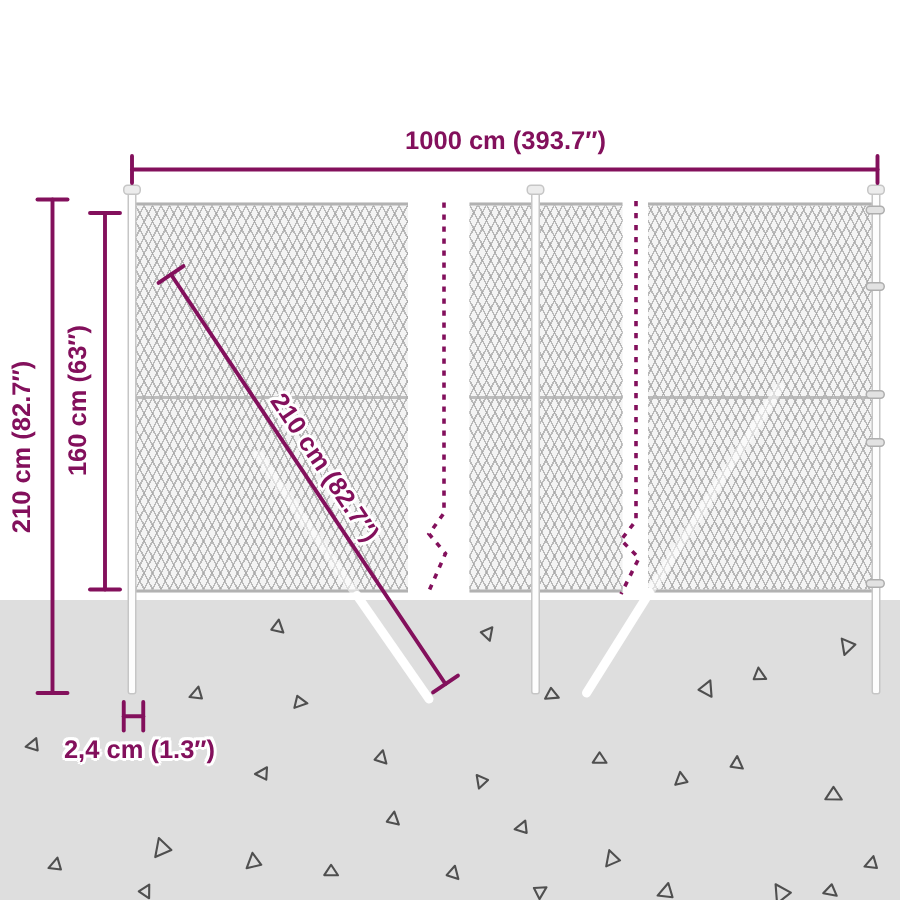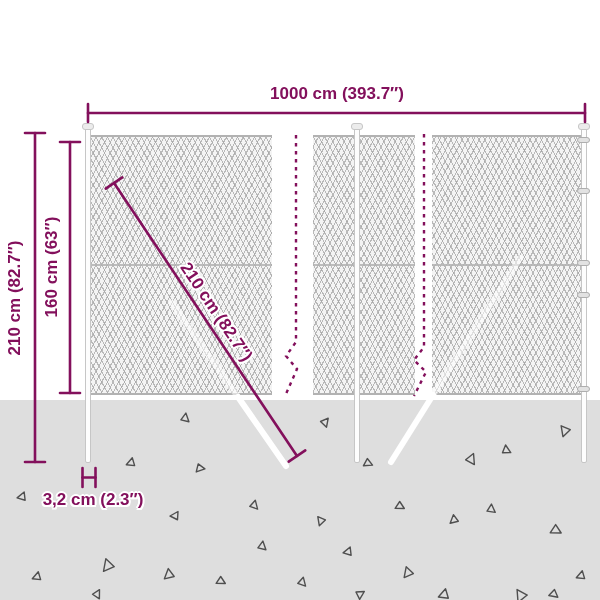--- a/index.html
+++ b/index.html
@@ -150,15 +150,15 @@
       <line x1="82.5" y1="468" x2="82.5" y2="487"></line>
       <line x1="95.5" y1="468" x2="95.5" y2="487"></line>
       <line x1="82.5" y1="477.5" x2="95.5" y2="477.5"></line>
     </g>
   </svg>
 
   <div class="dim-label" style="left:337px;top:94px">1000 cm (393.7″)</div>
   <div class="dim-label rot-ccw" style="left:15px;top:298px">210 cm (82.7″)</div>
   <div class="dim-label rot-ccw" style="left:52px;top:267px">160 cm (63″)</div>
   <div class="dim-label rot-diag" style="left:216px;top:312px">210 cm (82.7″)</div>
-  <div class="dim-label" style="left:93px;top:500px">3,2 cm (2.3″)</div>
+  <div class="dim-label" style="left:93px;top:500px">2,4 cm (1.3″)</div>
 
 </div>
 
 </body></html>

